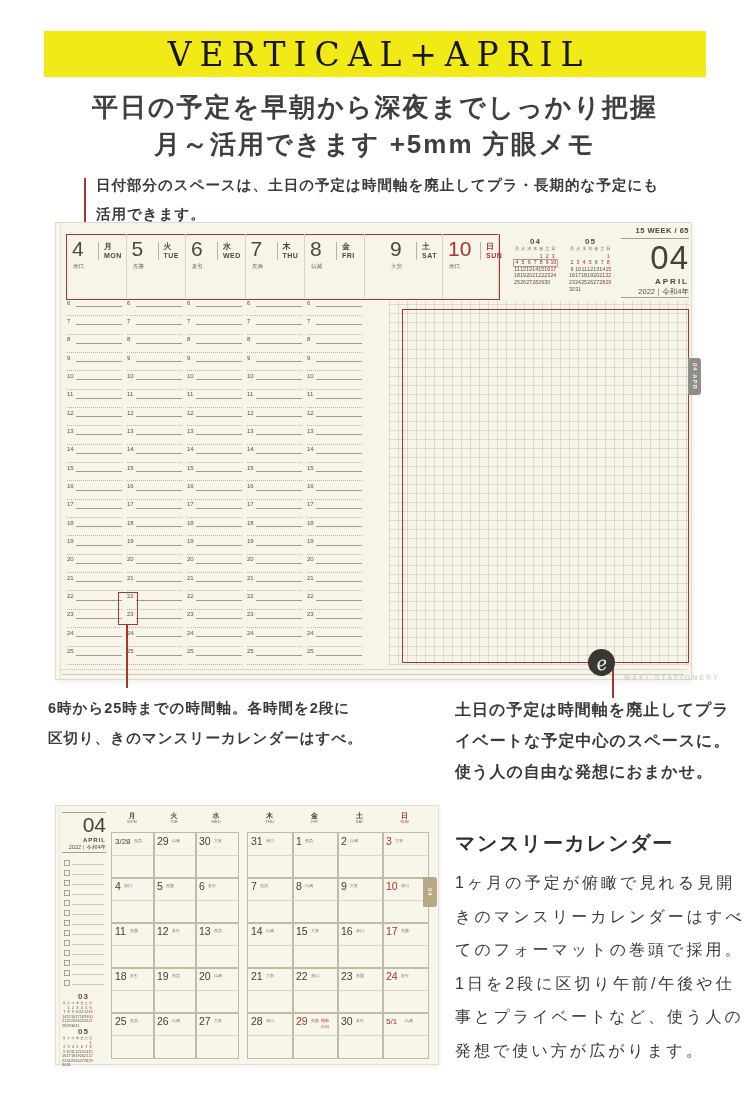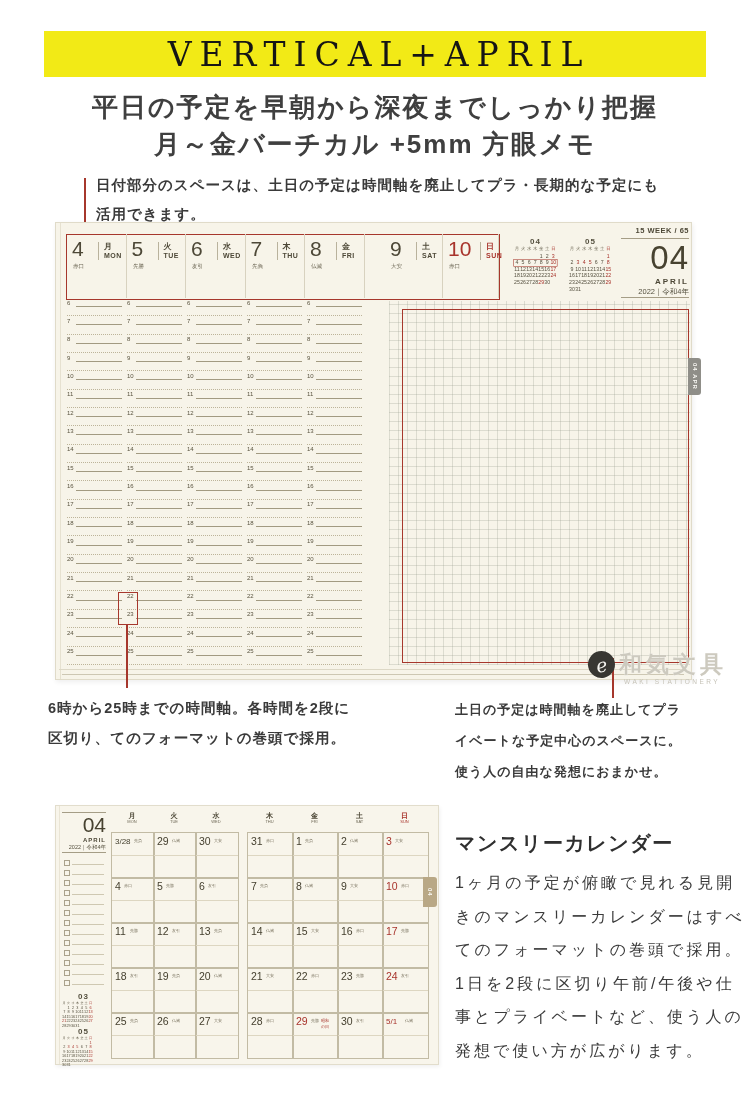--- a/index.html
+++ b/index.html
@@ -83,21 +83,21 @@
   .watermark{left:588px;top:649px;width:150px;}
   .wm-row{display:flex;align-items:center;}
   .wm-logo{width:27px;height:27px;border-radius:50%;background:#383732;color:#f5f4ef;
     font-family:"DejaVu Serif","Liberation Serif",serif;font-style:italic;font-size:19px;
     display:flex;align-items:center;justify-content:center;transform:rotate(-12deg);}
   .wm-name{font-size:23px;font-weight:700;color:#cdcabf;letter-spacing:4px;margin-left:4px;
     text-shadow:0 0 1px #ffffff;}
   .wm-sub{font-size:6.5px;color:#c6c3b8;letter-spacing:2.5px;margin-left:36px;margin-top:-2px;}
 
   .annot-left{left:48px;top:694px;font-size:14.5px;line-height:29.5px;letter-spacing:1px;}
-  .annot-right{left:455px;top:694px;font-size:13px;line-height:31px;letter-spacing:1px;}
+  .annot-right{left:455px;top:694px;font-size:16px;line-height:31px;letter-spacing:1px;}
 
   
   .calendar{left:55px;top:805px;width:382px;height:258px;background:#f8f5eb;
     border:1px solid #e2ddcc;box-shadow:1px 2px 4px rgba(0,0,0,0.06);}
   .cal-edge{left:3px;top:0;width:1px;height:258px;background:#eae5d6;}
   .cal-line{background:#a59d86;height:1px;}
   .cal-04{left:6px;top:7px;width:44px;text-align:right;font-size:21px;font-weight:400;color:#474230;line-height:23px;}
   .cal-APRIL{left:6px;top:31px;width:44px;text-align:right;font-size:6px;font-weight:700;color:#4d4837;letter-spacing:1px;}
   .cal-year{left:6px;top:38px;width:44px;text-align:right;font-size:5.5px;color:#55503f;}
   .chk-row{position:absolute;left:8px;width:40px;height:10px;}
@@ -124,21 +124,21 @@
   .m-body-text{left:455px;top:866px;width:312px;font-size:16px;font-weight:500;color:#3b3b3b;
     letter-spacing:3px;line-height:33.5px;white-space:pre-line;}
 </style>
 </head>
 <body>
 
 <div class="abs banner">
   <span>VERTICAL+APRIL</span>
 </div>
 <div class="abs headline">平日の予定を早朝から深夜までしっかり把握</div>
-<div class="abs headline headline2">月～金バーチカル +5mm 方眼メモ</div>
+<div class="abs headline headline2">月～活用できます +5mm 方眼メモ</div>
 
 <div class="abs annot annot-top">日付部分のスペースは、土日の予定は時間軸を廃止してプラ・長期的な予定にも
 活用できます。</div>
 <div class="abs redline" style="left:84px;top:178px;height:90px;"></div>
 
 <div class="abs planner">
   <div class="abs spine"></div>
 
   <div class="abs hdr-redbox"></div>
   <div id="date-cells">
@@ -635,27 +635,26 @@
 </div>
 
 <div class="abs redbox" style="left:118px;top:592px;width:18px;height:31px;"></div>
 <div class="abs redline" style="left:126px;top:624px;height:64px;"></div>
 
 <div class="abs redline" style="left:612px;top:658px;height:40px;"></div>
 
 <div class="abs watermark">
   <div class="wm-row">
     <div class="wm-logo">e</div>
-    <div class="wm-name">和気文具</div>
   </div>
   <div class="wm-sub">WAKI STATIONERY</div>
 </div>
 
 <div class="abs annot annot-left">6時から25時までの時間軸。各時間を2段に
-区切り、てのフォーマットの巻頭で採用。</div>
+区切り、きのマンスリーカレンダーはすべ。</div>
 <div class="abs annot annot-right">土日の予定は時間軸を廃止してプラ
 イベートな予定中心のスペースに。
 使う人の自由な発想におまかせ。</div>
 
 <div class="abs calendar">
   <div class="abs cal-edge"></div>
 
   <div class="abs cal-line" style="left:6px;top:6px;width:44px;"></div>
   <div class="abs cal-04">04</div>
   <div class="abs cal-APRIL">APRIL</div>

